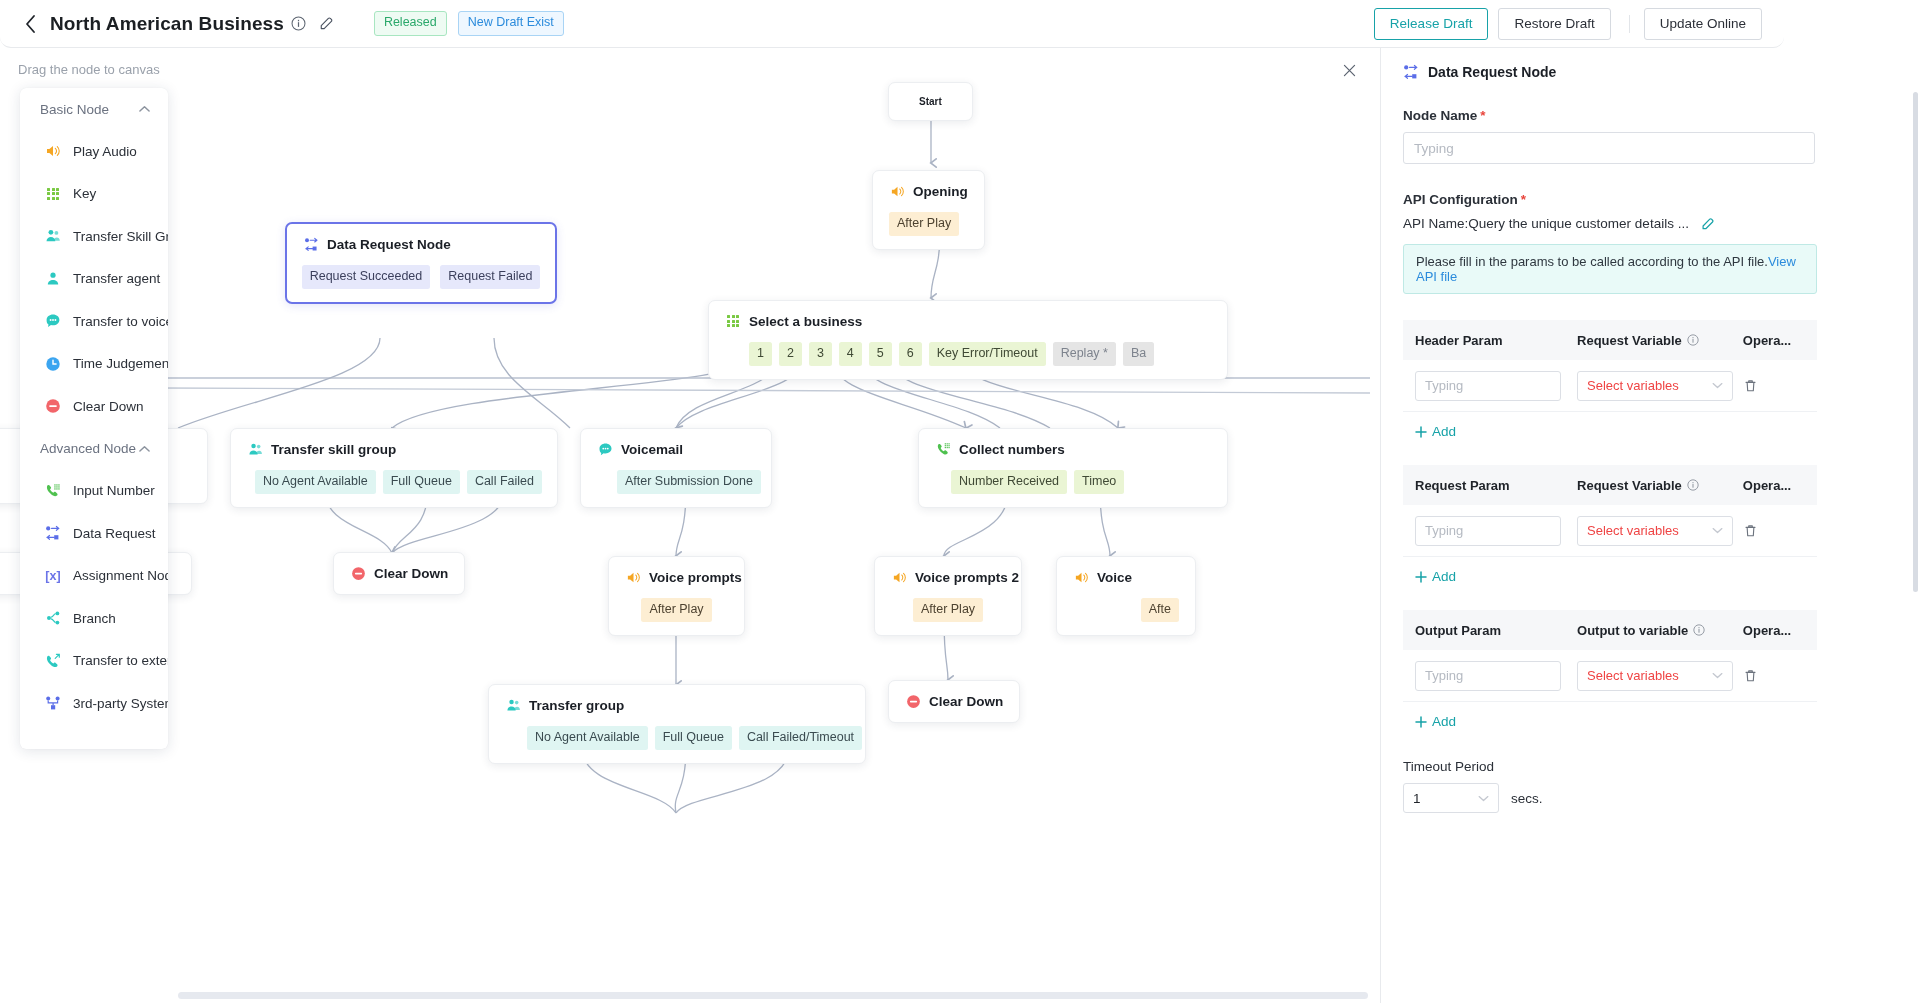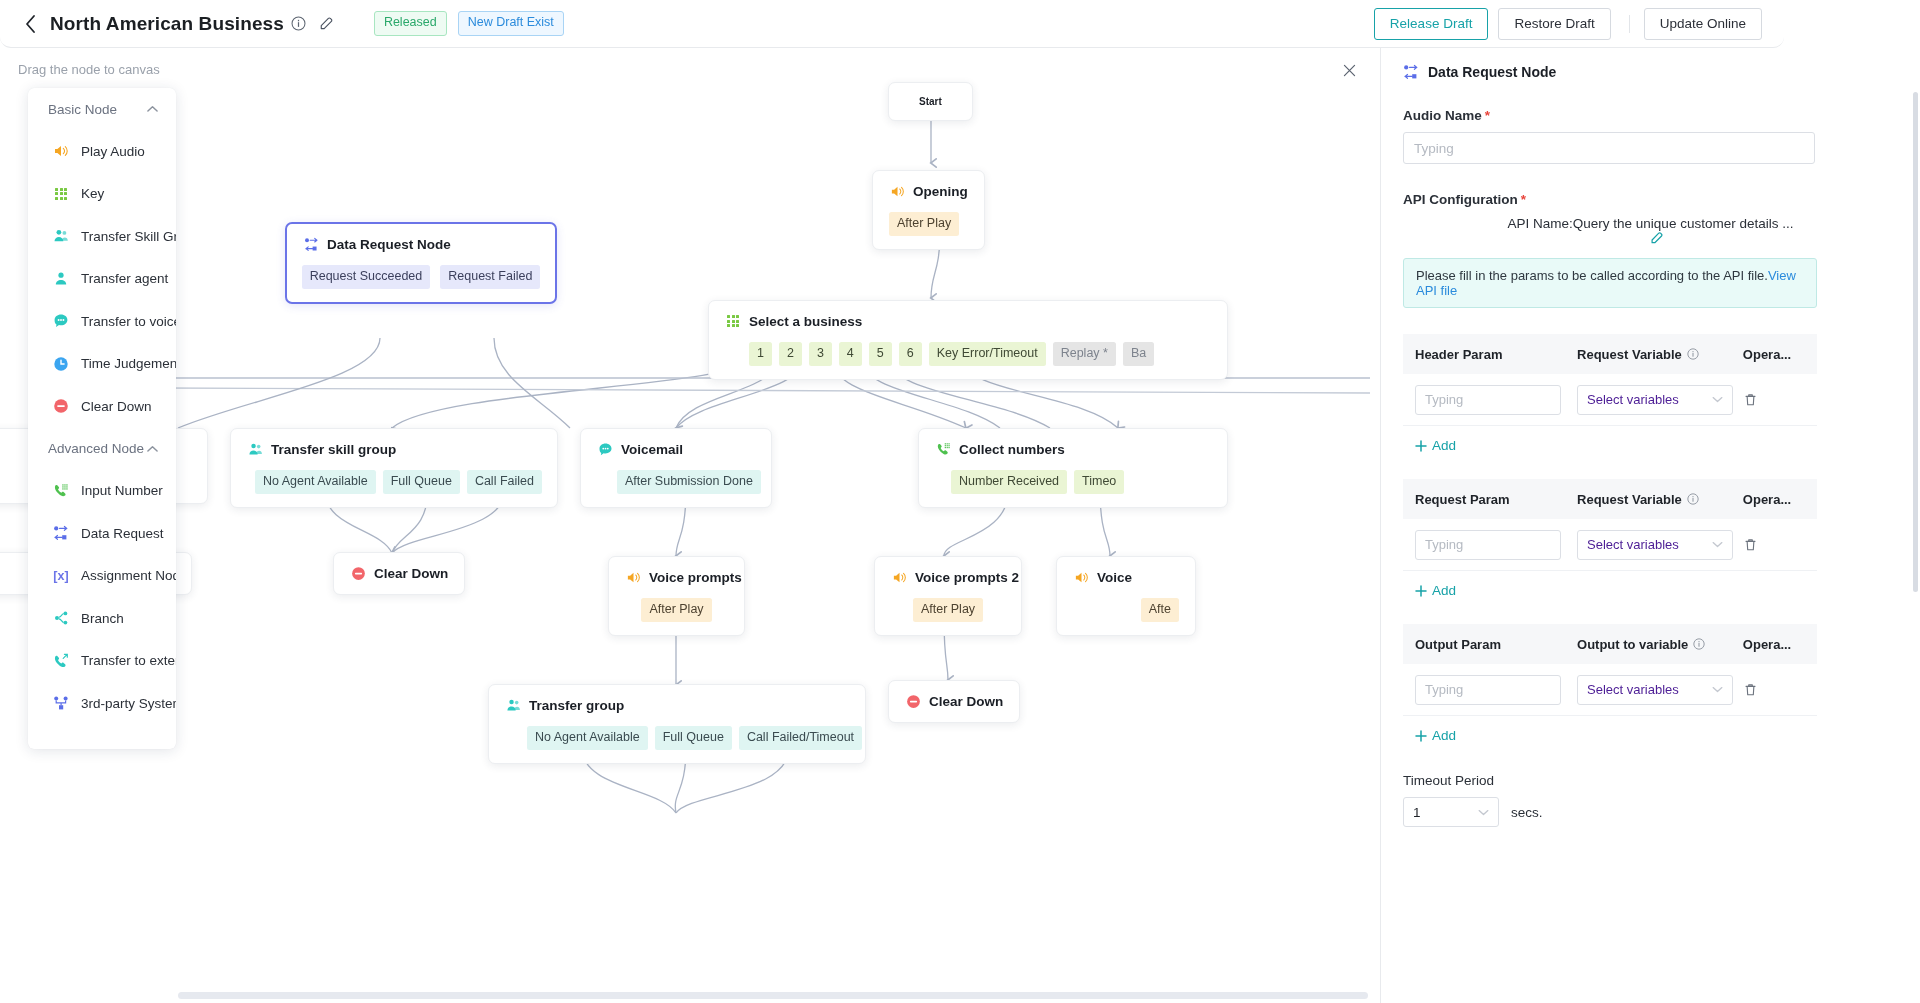--- a/index.html
+++ b/index.html
@@ -66,21 +66,21 @@
   .tb-sep {
     width: 1px; height: 18px; background: #e2e5e9; margin: 0 14px 0 18px;
   }
 
   
   .palette-hint {
     position: absolute; left: 18px; top: 62px;
     font-size: 13px; color: #9aa1ab;
   }
   .palette {
-    position: absolute; left: 28px; top: 88px;
+    position: absolute; left: 20px; top: 88px;
     width: 148px; height: 661px;
     background: #ffffff;
     border-radius: 6px;
     box-shadow: 0 2px 14px rgba(24,40,70,.12), 0 0 1px rgba(24,40,70,.10);
     z-index: 20;
     overflow: hidden;
   }
   .pal-group {
     display: flex; align-items: center;
     height: 42px; padding: 0 18px 0 20px;
@@ -181,21 +181,21 @@
     font-size: 13.5px; color: #2b3038; margin: 28px 0 9px;
     font-weight: 600;
   }
   .req-star { color: #e8453c; margin-left: 3px; }
   .tinput {
     width: 412px; height: 32px; border: 1px solid #dcdfe5; border-radius: 3px;
     background: #fff; padding: 0 10px; font-size: 13.5px; color: #1f2329;
     font-family: "Liberation Sans", sans-serif;
   }
   .tinput::placeholder { color: #b5bac2; }
-  .api-row { display: flex; align-items: center; margin-top: 8px; flex-direction: column; }
+  .api-row { display: flex; align-items: center; margin-top: 8px; }
   .api-name { font-size: 13.5px; color: #2b3038; }
   .api-edit { margin-left: 12px; color: #17a2a8; width: 14px; height: 14px; cursor: pointer; }
   .tipbox {
     margin-top: 13px; width: 414px;
     background: #e9faf8; border: 1px solid #bfe9e5; border-radius: 3px;
     padding: 9px 12px; font-size: 13px; color: #2f3840;
   }
   .tiplink { color: #2b8bdc; cursor: pointer; }
 
   .ptable { margin-top: 26px; width: 414px; }
@@ -218,21 +218,21 @@
   .rc3 { width: 66px; }
   .cell-input {
     width: 146px; height: 30px; border: 1px solid #dcdfe5; border-radius: 3px;
     padding: 0 9px; font-size: 13px; color: #1f2329; background: #fff;
     font-family: "Liberation Sans", sans-serif;
   }
   .cell-input::placeholder { color: #b5bac2; }
   .cell-select {
     width: 156px; height: 30px; border: 1px solid #dcdfe5; border-radius: 3px;
     display: flex; align-items: center; padding: 0 9px; cursor: pointer;
-    font-size: 13px; color: #4c1d95; background: #fff;
+    font-size: 13px; color: #ef4444; background: #fff;
   }
   .cell-select .sel-caret { margin-left: auto; color: #c4c8d0; }
   .trash { width: 15px; height: 15px; color: #6c737e; cursor: pointer; }
   .add-btn {
     display: flex; align-items: center; gap: 5px;
     font-size: 13.5px; color: #17a2a8; cursor: pointer;
     padding: 12px 0 0 12px;
   }
   .timeout-block { margin-top: 30px; }
   .timeout-row { display: flex; align-items: center; margin-top: 9px; }
@@ -755,21 +755,21 @@
           <rect x="9.2" y="10.2" width="4.2" height="4.2" fill="currentColor"></rect>
           <path d="M9.2 12.4H2M4.5 10.5L2.1 12.4l2.4 1.9" fill="none" stroke="currentColor" stroke-width="1.2" stroke-linecap="round" stroke-linejoin="round"></path>
         </svg>
     </span>
     <span class="rp-title">Data Request Node</span>
   </div>
 
   <div class="rp-body">
 
     <div class="fld-label">
-      <span>Audio Name</span><span class="req-star">*</span>
+      <span>Node Name</span><span class="req-star">*</span>
     </div>
     <input class="tinput" type="text" placeholder="Typing" style="">
 
     <div class="fld-label">
       <span>API Configuration</span><span class="req-star">*</span>
     </div>
 
     <div class="api-row">
       <span class="api-name">API Name:Query the unique customer details ...</span>
       <span class="api-edit">

